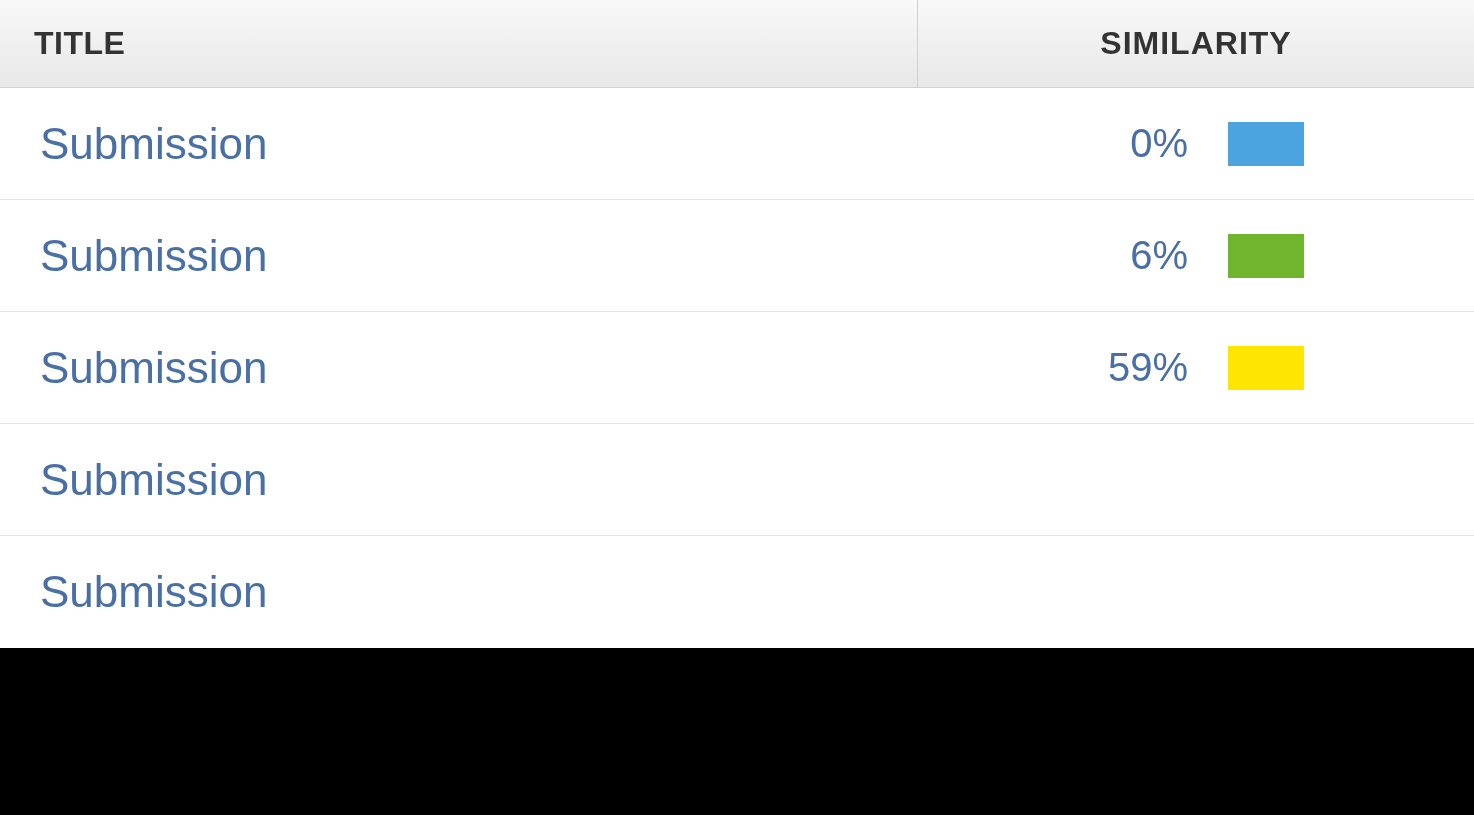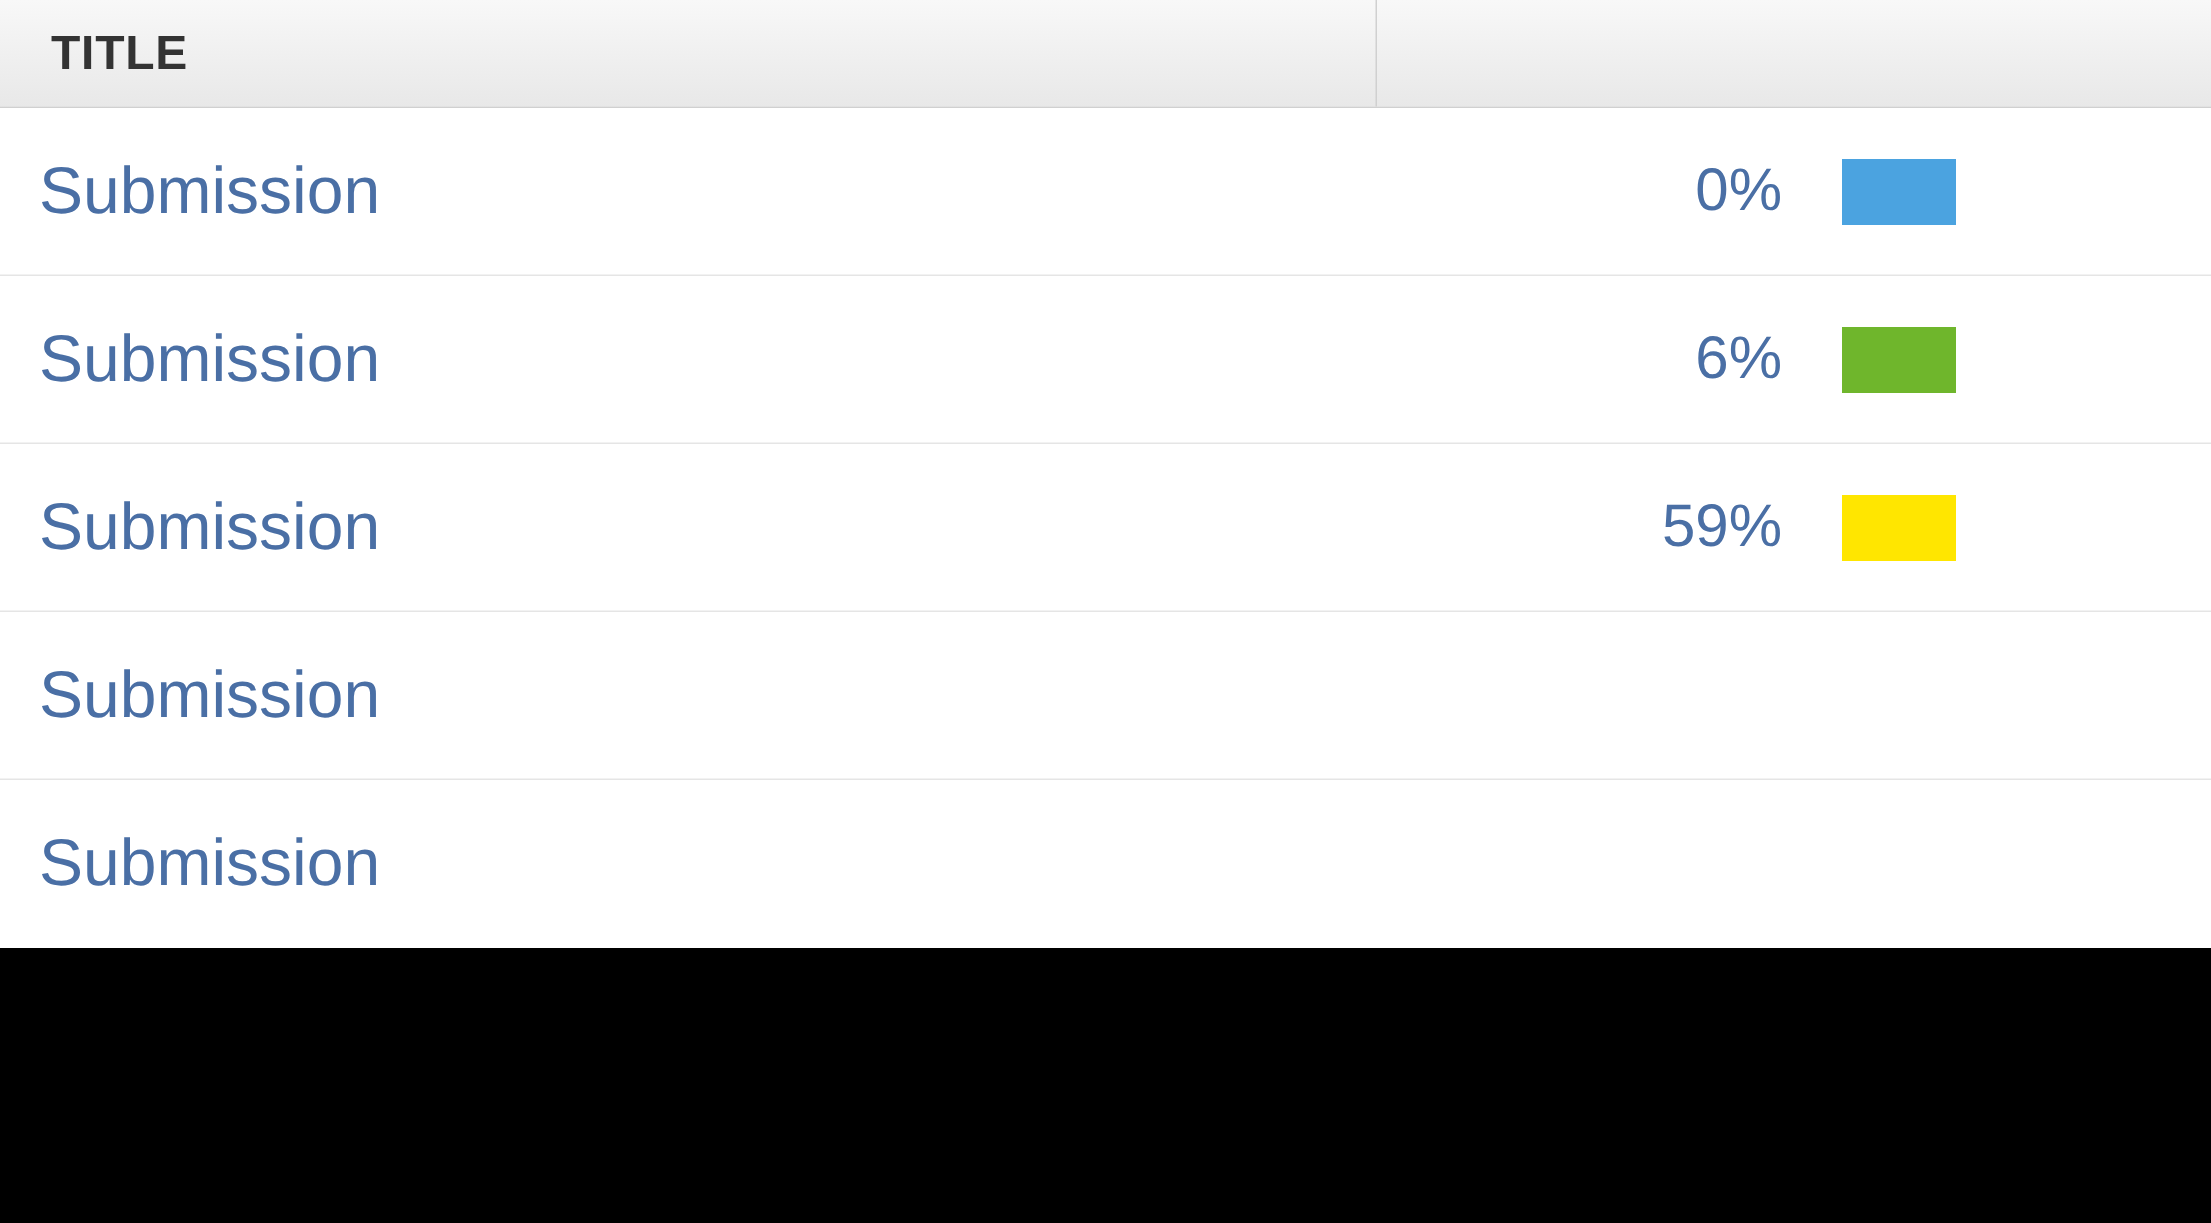--- a/index.html
+++ b/index.html
@@ -13,21 +13,21 @@
       background: #000;
     }
     .table-container {
       background: #fff;
       width: 100%;
     }
     .table-header {
       display: flex;
       background: linear-gradient(to bottom, #f8f8f8, #e8e8e8);
       border-bottom: 1px solid #d0d0d0;
-      height: 72px;
+      height: 88px;
       align-items: center;
     }
     .header-title-col {
       flex: 0 0 918px;
       padding-left: 34px;
       font-size: 32px;
       font-weight: 700;
       color: #333;
       letter-spacing: 0.5px;
       border-right: 1px solid #d0d0d0;
@@ -52,21 +52,21 @@
       border-bottom: 1px solid #e5e5e5;
       height: 112px;
       align-items: center;
       background: #fff;
     }
     .table-row:last-child {
       border-bottom: none;
     }
     .row-title-col {
       flex: 0 0 918px;
-      padding-left: 26px;
+      padding-left: 40px;
       font-size: 44px;
       color: #4a6fa5;
       font-weight: 400;
     }
     .row-similarity-col {
       flex: 1;
       display: flex;
       align-items: center;
       justify-content: center;
       gap: 40px;
@@ -88,20 +88,21 @@
       width: 100%;
       height: 185px;
     }
   </style>
 </head>
 <body>
 
 <div class="table-container">
   <div class="table-header">
     <div class="header-title-col">TITLE</div>
+    <div class="header-similarity-col">SIMILARITY</div>
   </div>
 
   <div class="table-row">
     <div class="row-title-col">Submission</div>
     <div class="row-similarity-col">
       <span class="similarity-percent">0%</span>
       <span class="color-swatch" style="background-color:#4ba3e0"></span>
     </div>
   </div>
 

